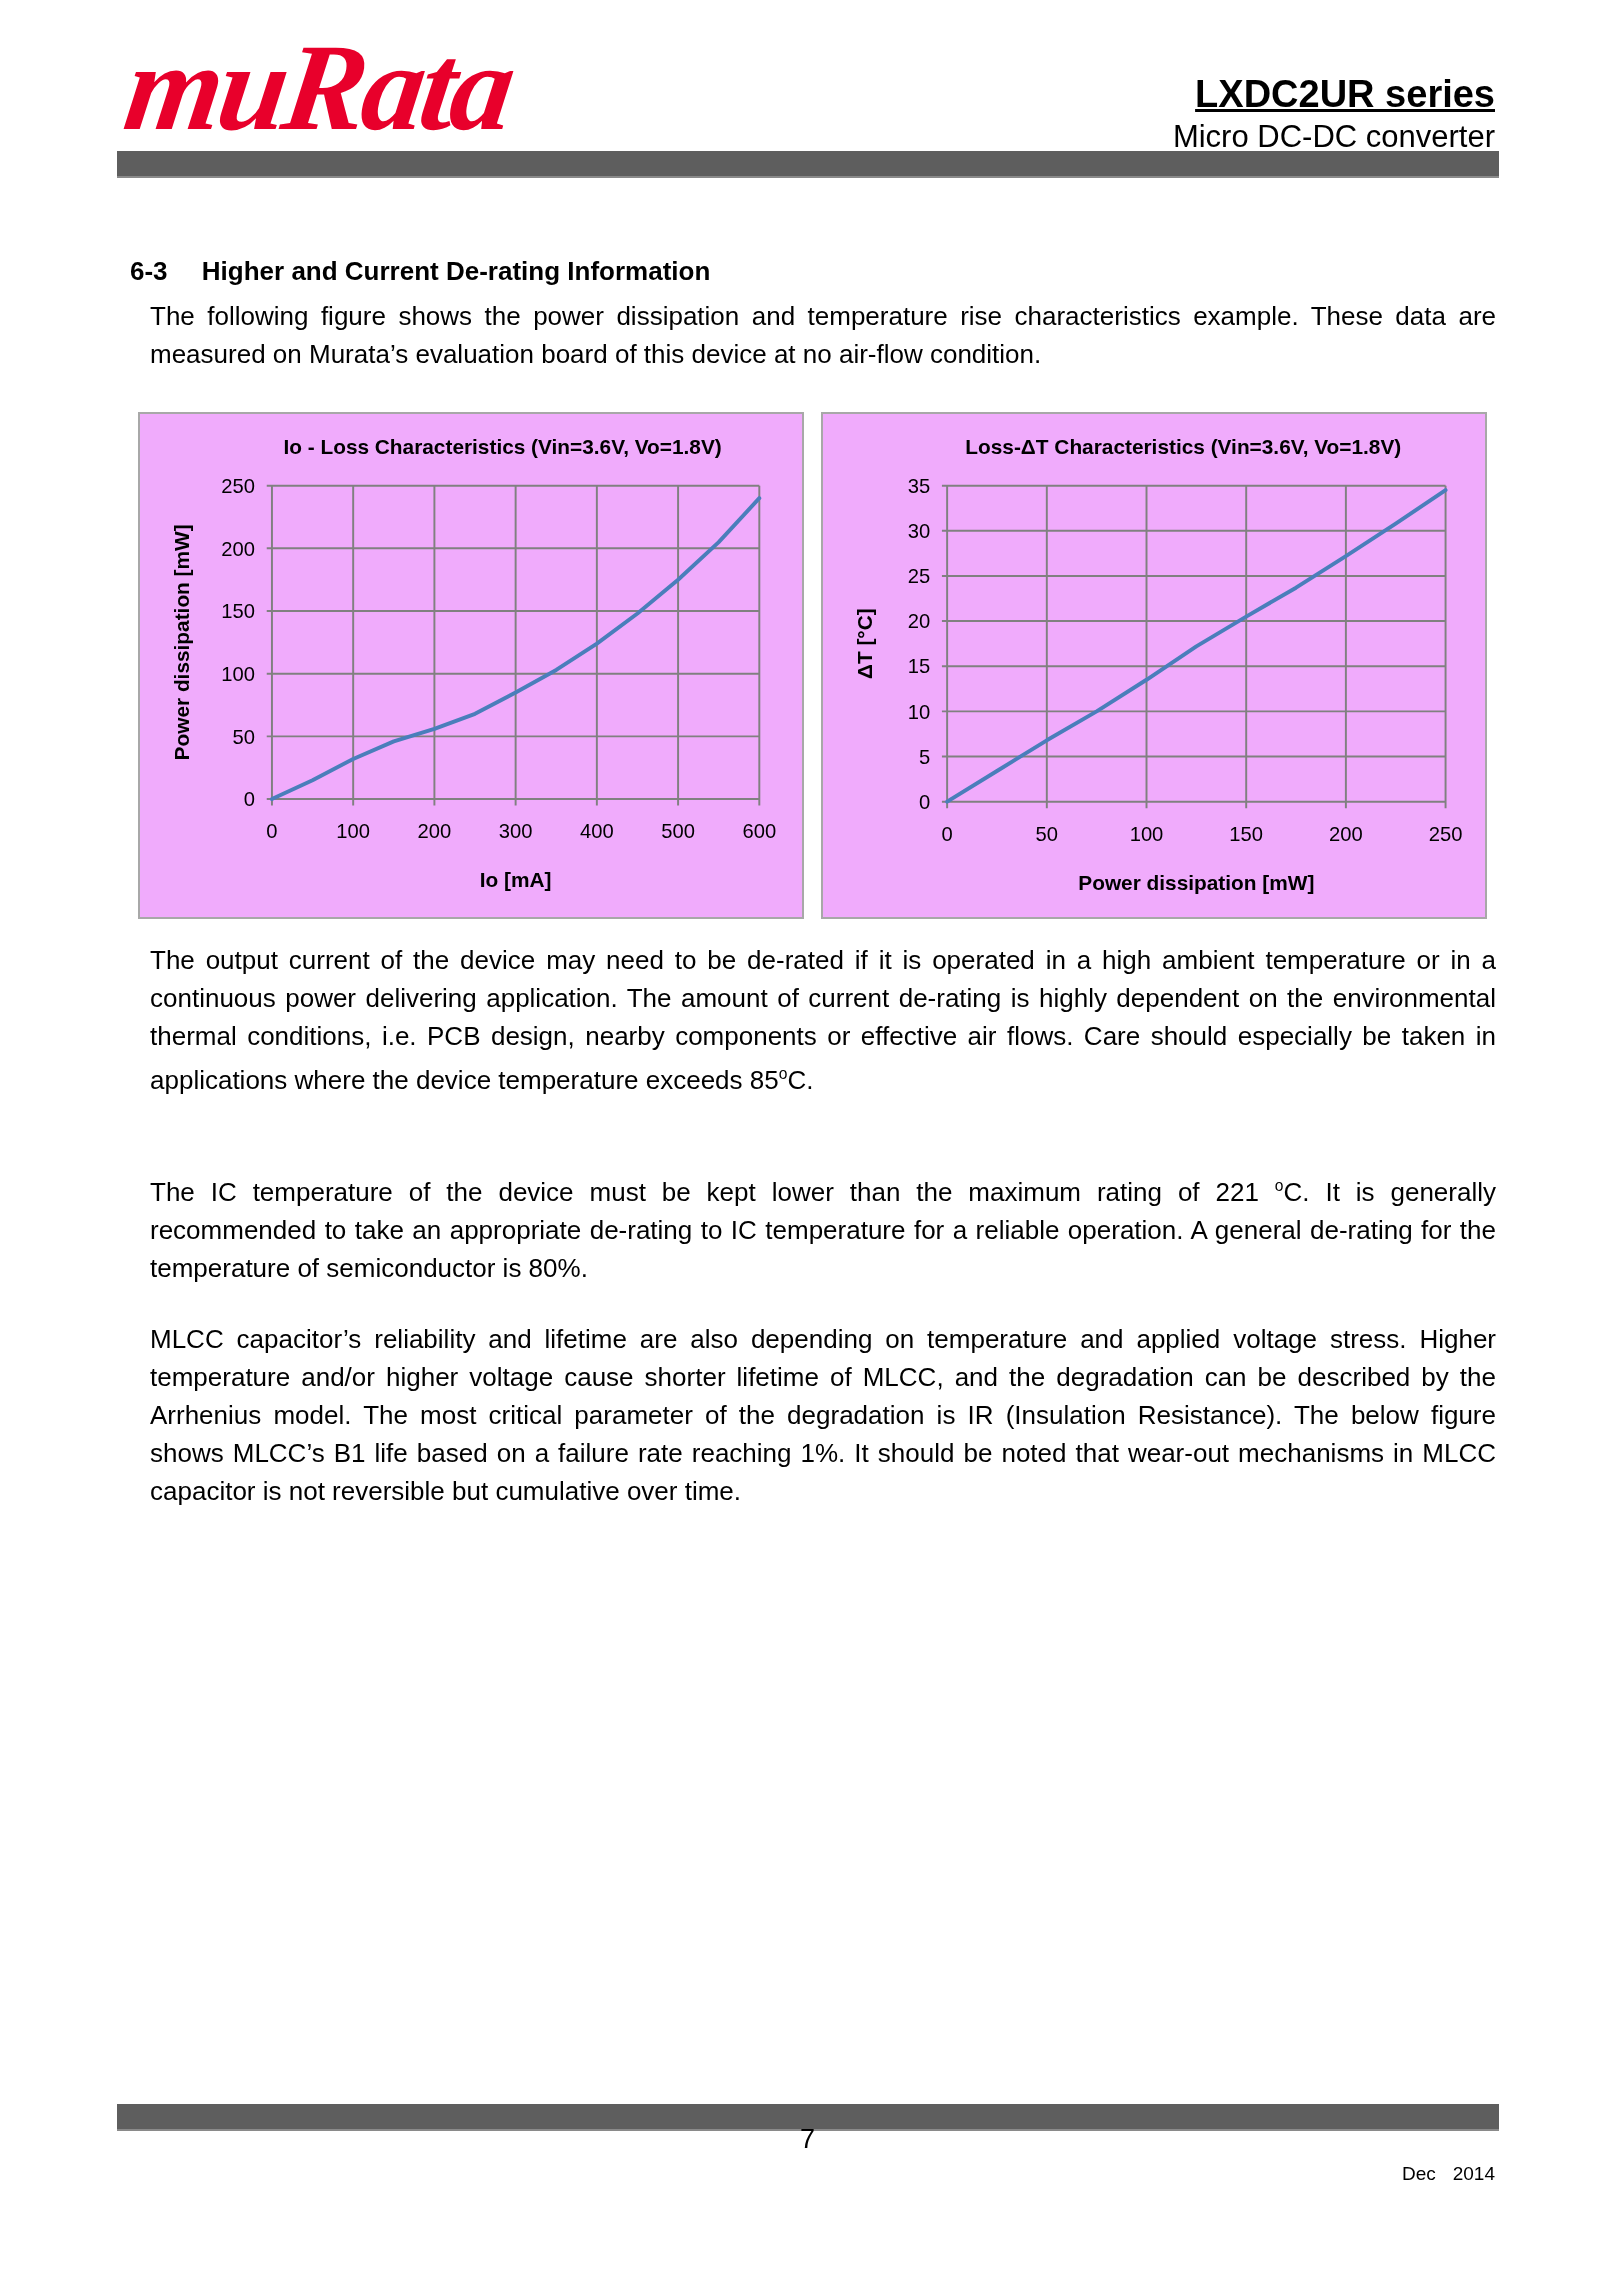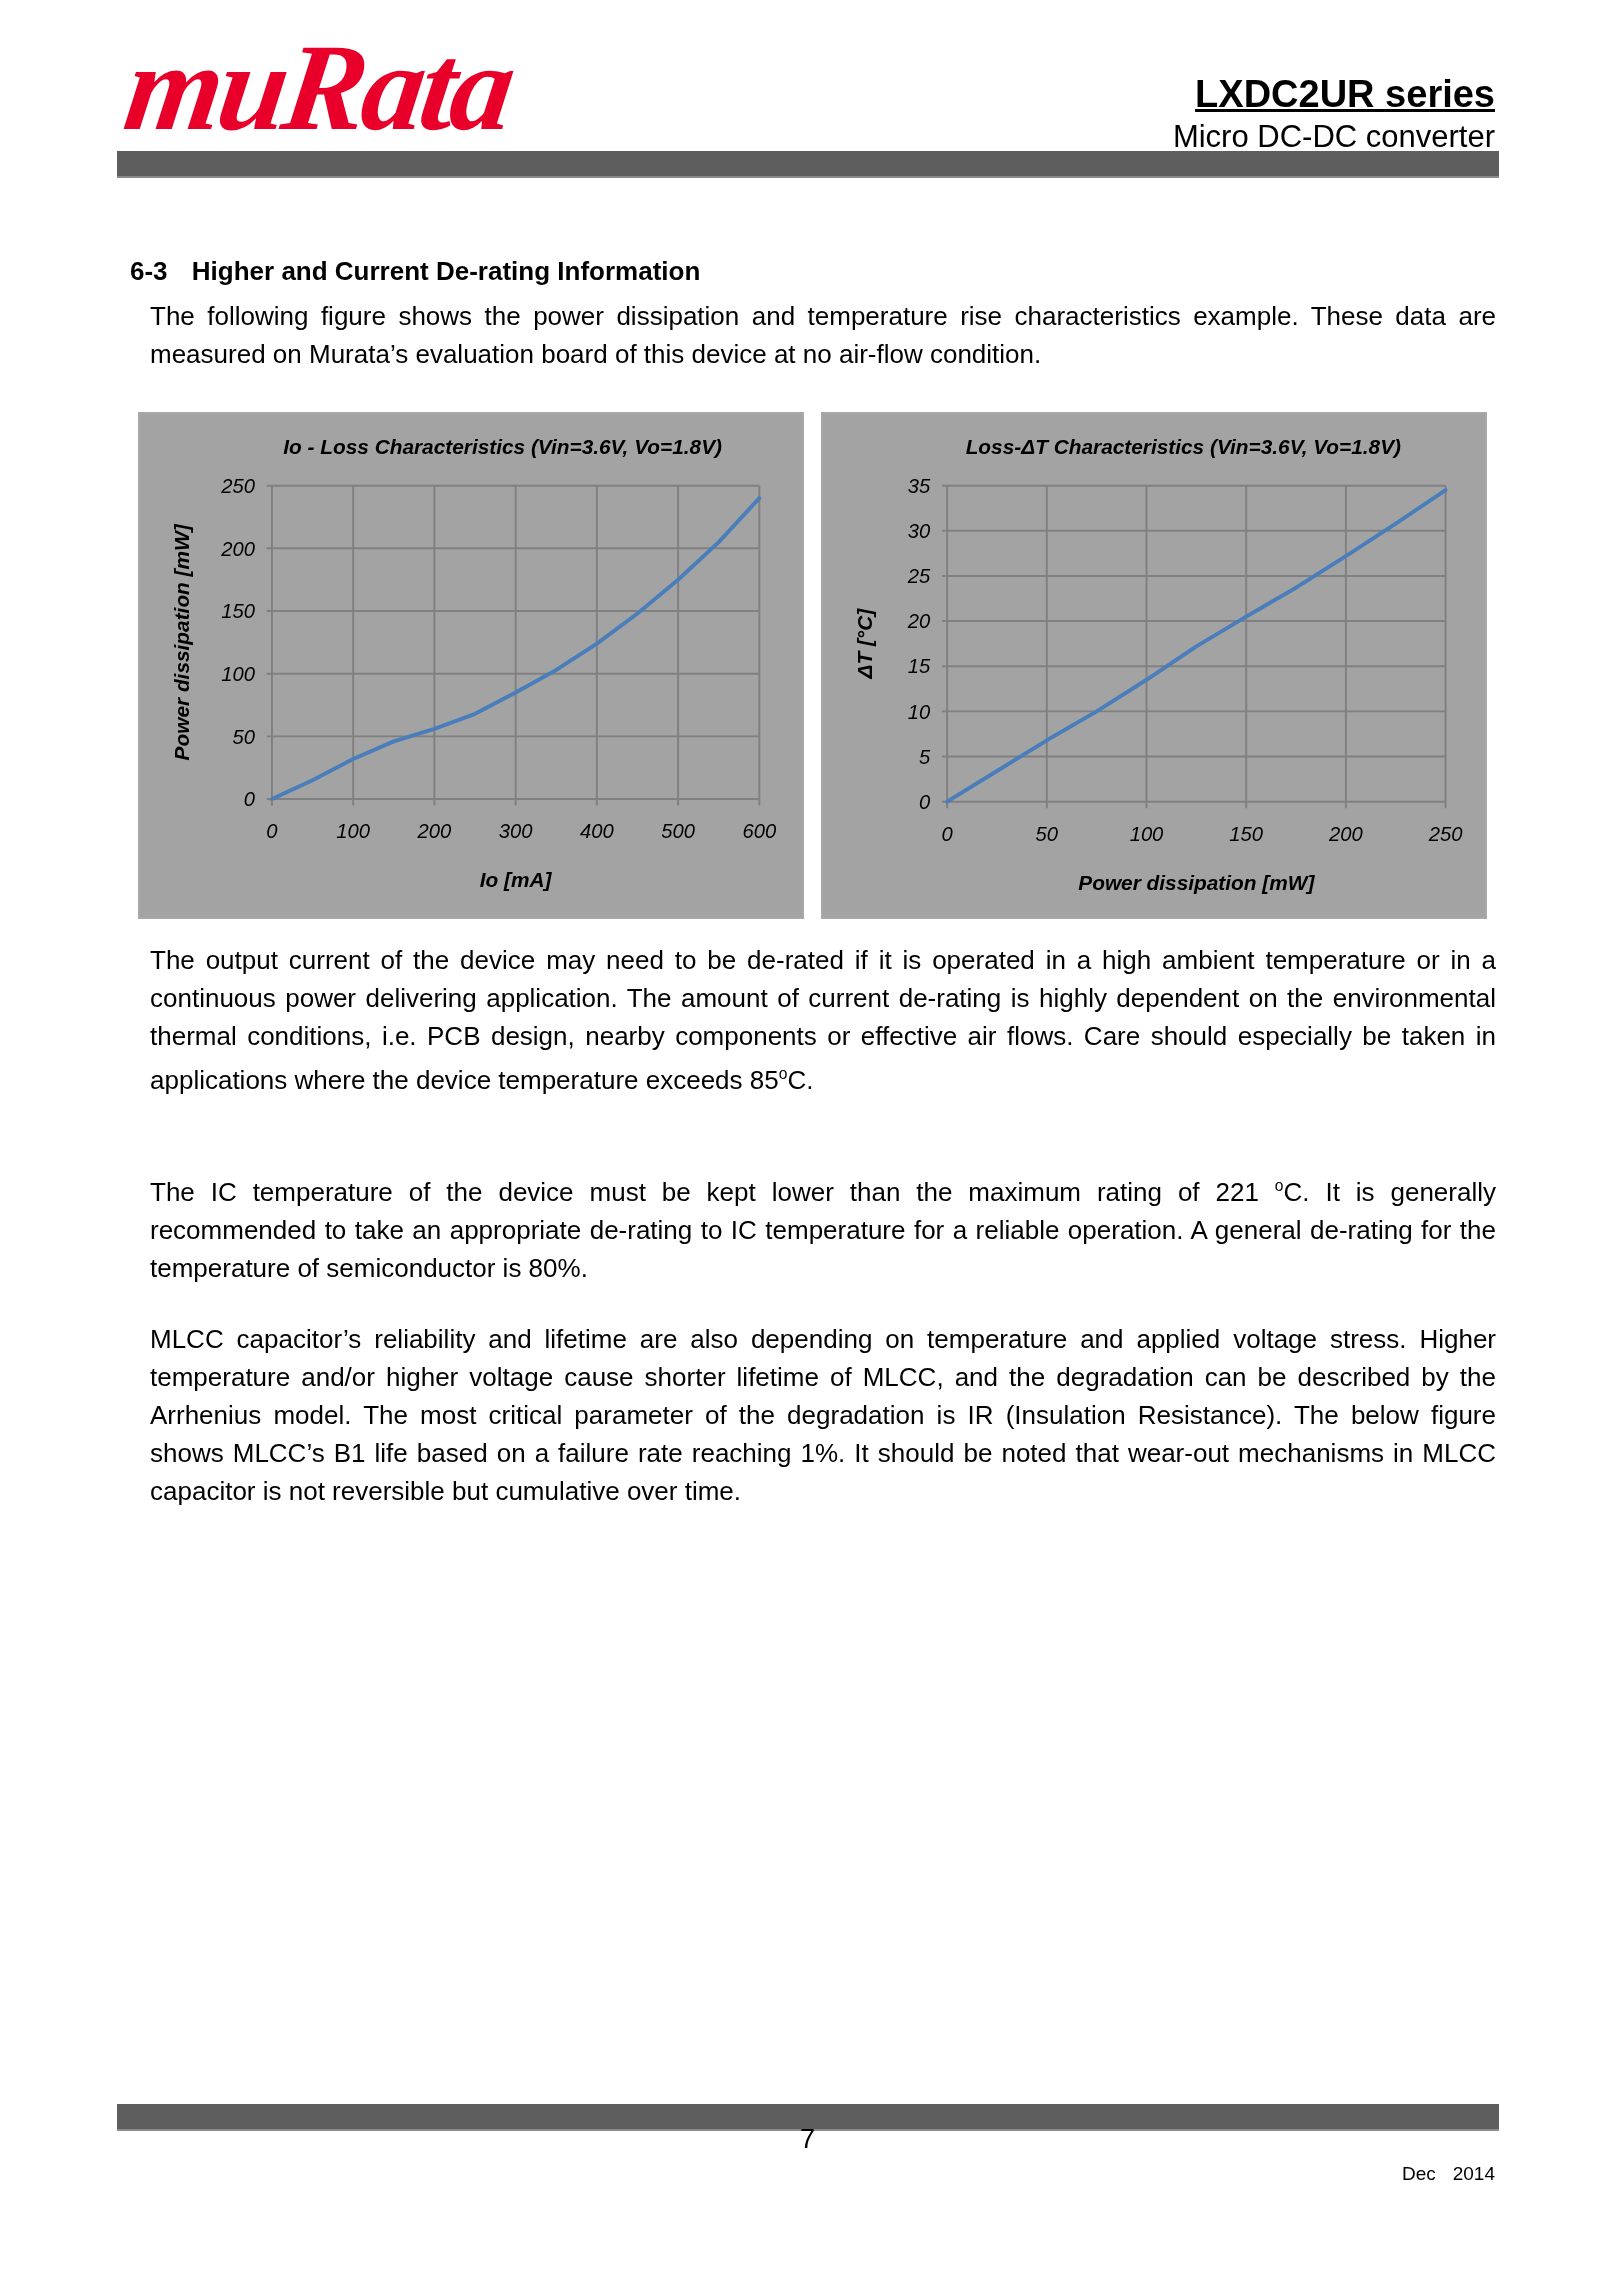--- a/index.html
+++ b/index.html
@@ -9,29 +9,29 @@
   .logo-text { font-family: "Liberation Serif", serif; font-style: italic; font-weight: bold;
                font-size: 124px; color: #e8002b; letter-spacing: -3.9px; line-height: 104px;
                transform: skewX(-8deg); display: inline-block; }
   .hdr-title { position: absolute; right: 121px; top: 73px; font-size: 38px; font-weight: bold; text-align: right; text-decoration: underline; }
   .hdr-sub { position: absolute; right: 121px; top: 119px; font-size: 31px; text-align: right; }
   .bar { position: absolute; left: 117px; width: 1382px; height: 25px; background: #5e5e5e;
          border-bottom: 2.6px solid #8a8a8a; }
   .bar.top { top: 151px; }
   .bar.bottom { top: 2104px; }
   .section-h { position: absolute; left: 130px; top: 256px; font-size: 26px; font-weight: bold; }
-  .section-h .num { margin-right: 17px; text-align: right; }
+  .section-h .num { margin-right: 27px; text-align: right; }
   .para { position: absolute; left: 150px; width: 1346px; font-size: 26px; line-height: 38px;
           text-align: justify; }
   .p-intro { top: 297px; }
   .p1 { top: 941px; }
   .p2 { top: 1167px; }
   .p3 { top: 1320px; }
   sup { font-size: 15.6px; }
-  .chart-box { position: absolute; top: 412px; width: 662px; height: 503px; border: 2px solid #a8a8a8; background: #a3a3a3; font-style: italic; }
+  .chart-box { position: absolute; top: 412px; width: 662px; height: 503px; border: 2px solid #a8a8a8; background: #f0abfc; }
   .chart-box.left { left: 138px; }
   .chart-box.right { left: 821px; }
   .chart-box svg { position: absolute; left: 0; top: 0; }
   .page-num { position: absolute; left: 800px; top: 2124px; font-size: 27px; }
   .date { position: absolute; right: 121px; top: 2163px; font-size: 19px; word-spacing: 11.7px; }
 </style>
 </head>
 <body>
 
 <div class="logo">

